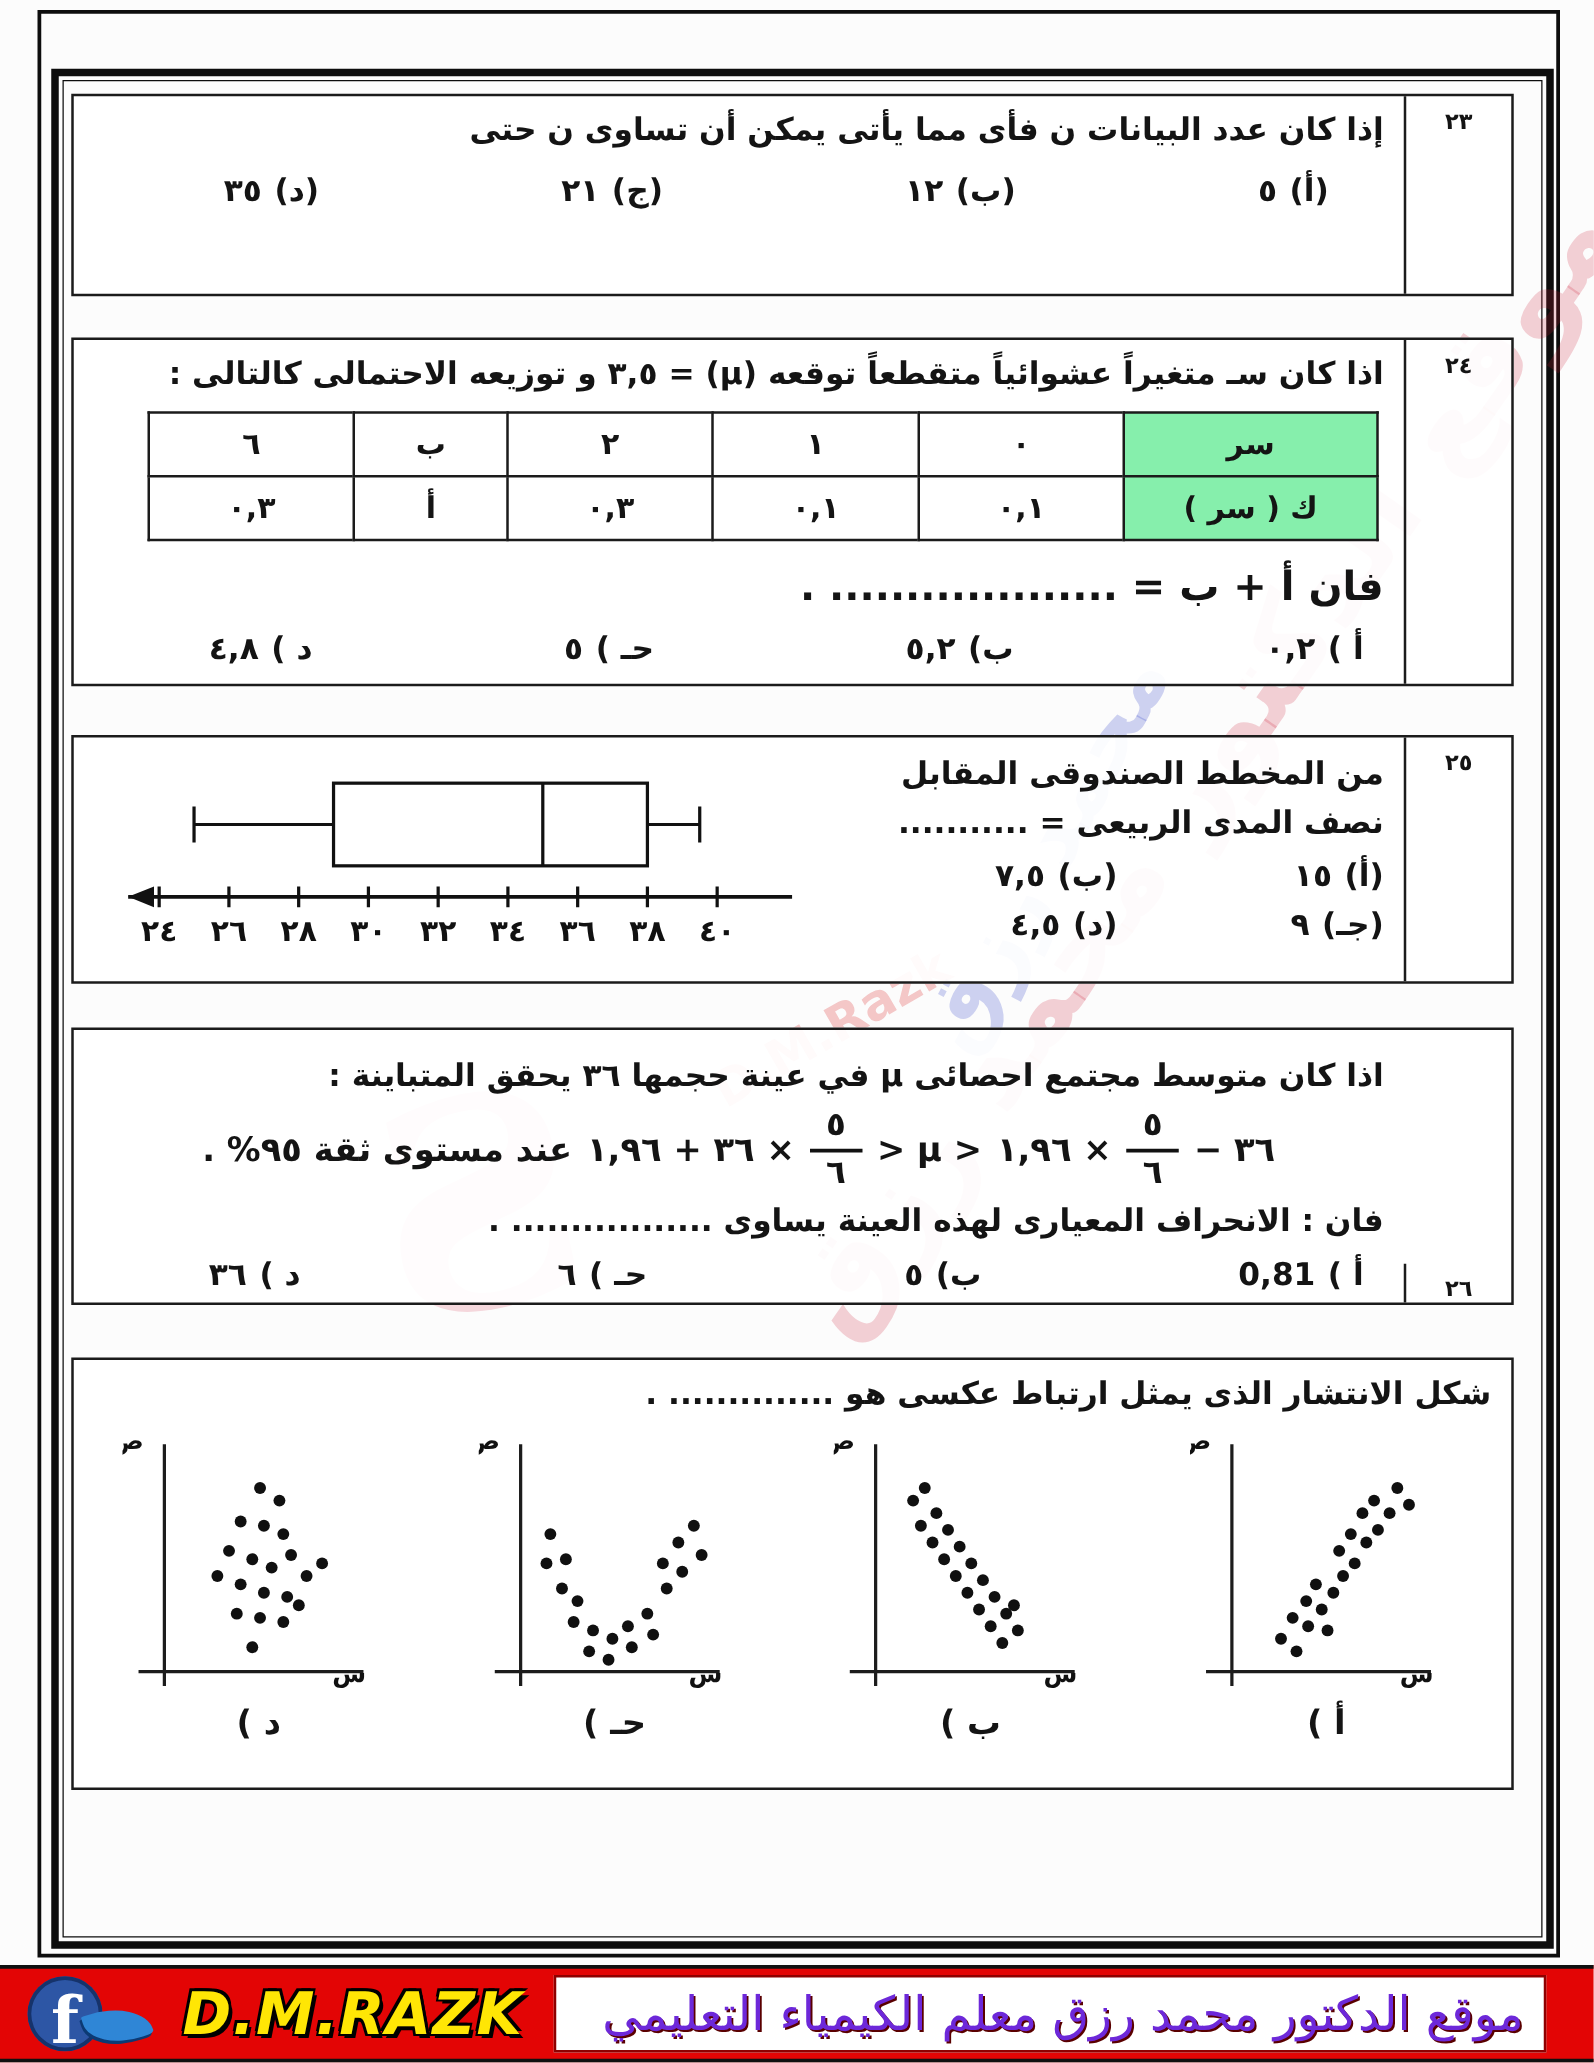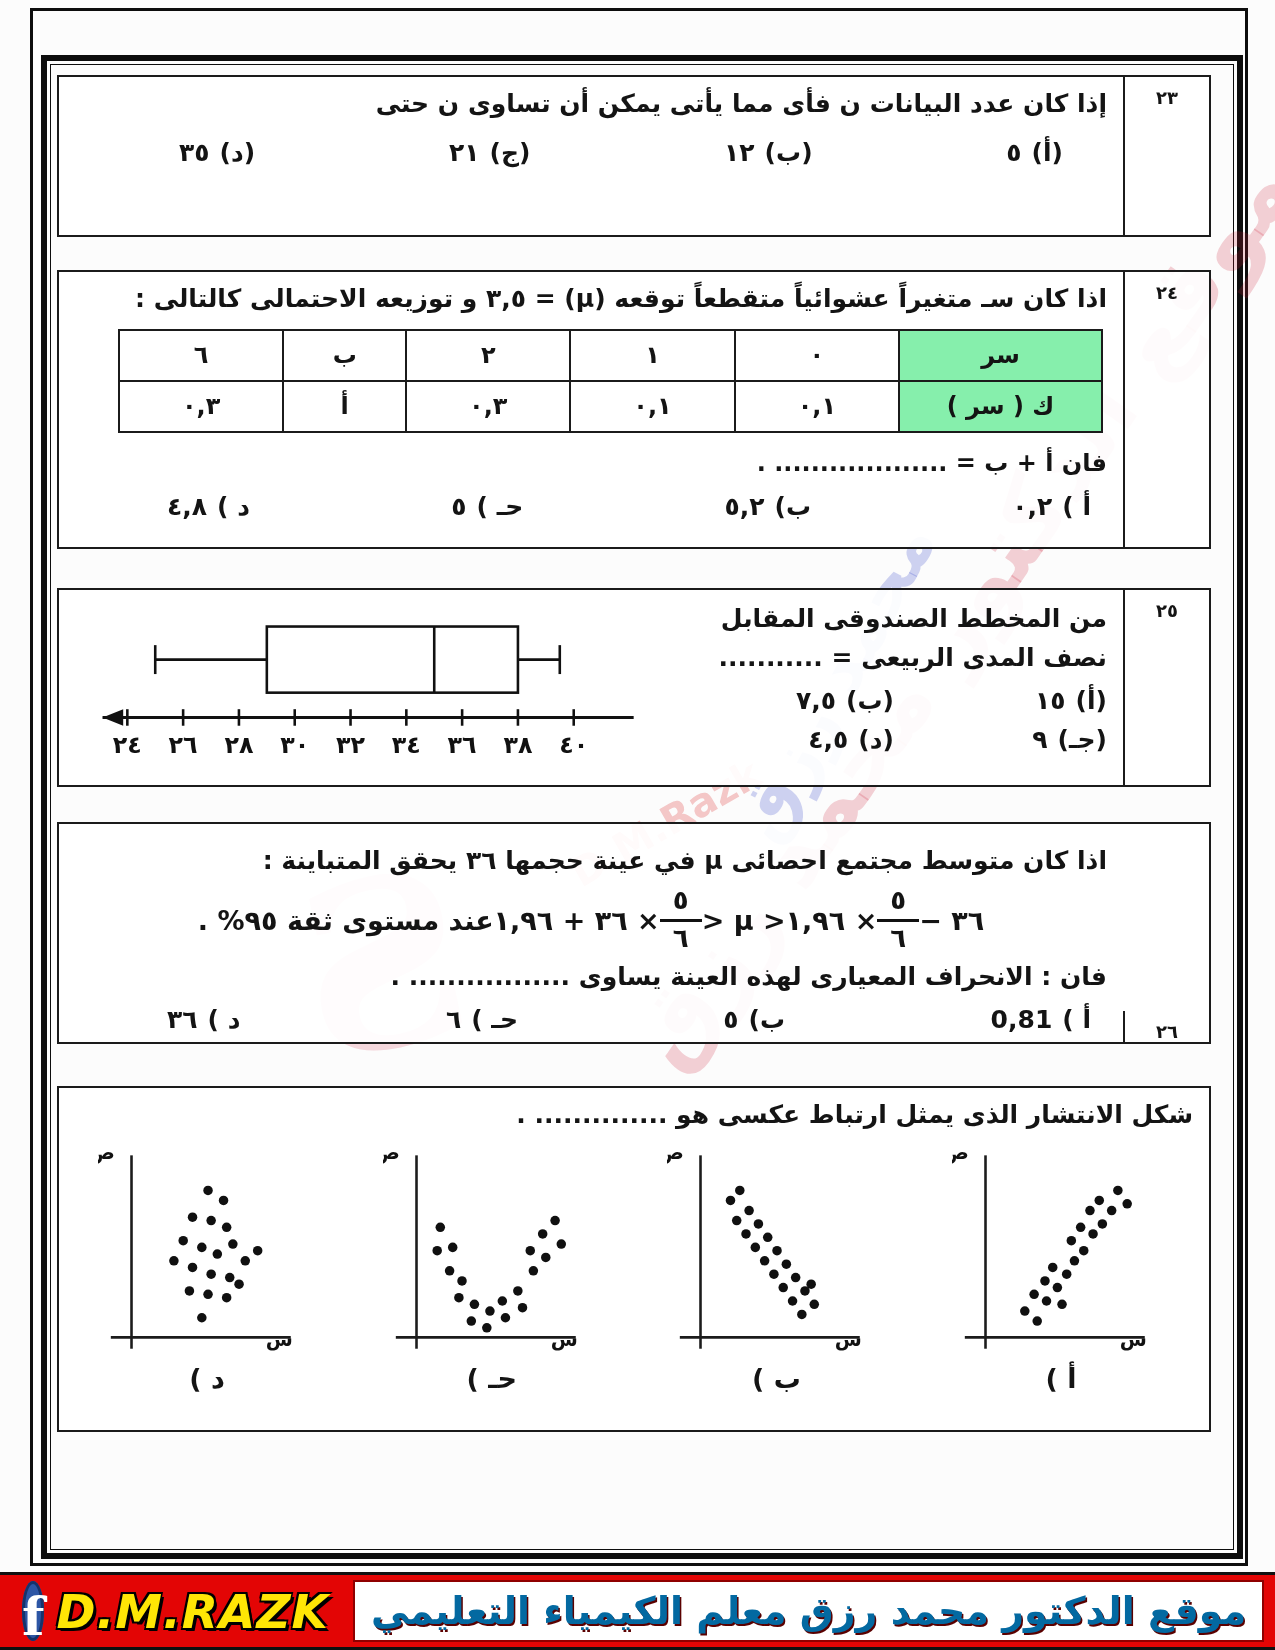--- a/index.html
+++ b/index.html
@@ -23,39 +23,39 @@
   .qnum{width:84px;border-left:2px solid #1b1b1b;text-align:center;font-weight:bold;font-size:18px;padding-top:10px;letter-spacing:2px;}
   .ar{direction:rtl;text-align:right;font-weight:bold;}
   .qtext{font-size:25px;line-height:1.55;}
   .optrow{direction:rtl;display:flex;justify-content:space-between;align-items:center;font-size:25px;font-weight:bold;}
   .opt{display:flex;gap:10px;direction:rtl;}
   
   .ptable{direction:rtl;border-collapse:collapse;width:985px;margin:10px 4px 0 auto;}
   .ptable td{border:2.5px solid #1b1b1b;height:49px;text-align:center;font-weight:bold;font-size:24px;padding:0 8px;}
   .ptable td.shade{background:#86efac;width:185px;}
   
-  .mathrow{direction:ltr;display:flex;justify-content:center;align-items:center;font-size:27px;font-weight:bold;margin:6px 0 2px;}
+  .mathrow{direction:ltr;display:flex;justify-content:center;align-items:center;gap:12px;font-size:27px;font-weight:bold;margin:6px 0 2px;}
   .frac{display:inline-flex;flex-direction:column;align-items:center;font-size:26px;line-height:1.15;}
   .frac .top{border-bottom:3px solid #111;padding:0 13px 3px;}
   .frac .bot{padding-top:2px;}
   
   .plots{direction:rtl;display:flex;justify-content:space-between;margin-top:10px;padding:0 6px;}
   .plot-slot{width:252px;display:flex;flex-direction:column;align-items:center;}
   .plot-label{direction:ltr;font-size:27px;font-weight:bold;margin-top:6px;}
   svg text{font-family:"DejaVu Sans",sans-serif;}
   
   .banner{position:absolute;left:0;top:1572px;width:1275px;height:78px;background:#e30505;
     border-top:3px solid #101010;border-bottom:3px solid #101010;display:flex;align-items:center;z-index:3;box-sizing:border-box;}
   .fb-badge{width:60px;height:60px;border-radius:50%;background:#2d56a5;margin-left:22px;display:flex;align-items:flex-end;justify-content:center;box-shadow:0 0 0 3px #16336b inset;}
   .fb-f{color:#fff;font-family:"DejaVu Serif",serif;font-weight:bold;font-size:52px;line-height:.92;}
   .quill{width:52px;height:30px;background:#2f86d6;border-radius:4% 100% 10% 90%;transform:rotate(-18deg);margin-left:-14px;margin-top:18px;box-shadow:-2px 2px 0 #0c3a74;}
   .brand{color:#ffe605;font-size:47px;font-weight:bold;font-style:italic;margin-left:26px;letter-spacing:1px;
     text-shadow:3px 3px 0 #000,-2px 2px 0 #000,2px -2px 0 #000,-2px -2px 0 #000;white-space:nowrap;}
   .banner-white{flex:1;align-self:stretch;background:#fff;margin:5px 38px 5px 24px;display:flex;align-items:center;justify-content:flex-end;padding:0 16px;border:2px solid #8f0000;box-sizing:border-box;}
-  .banner-ar{direction:rtl;color:#0369a1;font-size:38px;font-weight:bold;text-shadow:1.5px 1.5px 0 #5a0000;white-space:nowrap;}
+  .banner-ar{direction:rtl;color:#6d28d9;font-size:38px;font-weight:normal;text-shadow:1.5px 1.5px 0 #5a0000;white-space:nowrap;}
 </style>
 </head>
 <body>
 
 <div class="frame-outer"></div>
 <div class="frame-inner"></div>
 
 <div class="wm wm-red">موقع الدكتور محمد رزق</div>
 <div class="wm wm-blue">محمد رزق</div>
 <div class="wm wm-red2">D.M.Razk</div>
@@ -102,21 +102,21 @@
       <tr>
         <td class="shade">ك ( سر )</td>
         <td>٠,١</td>
         <td>٠,١</td>
         <td>٠,٣</td>
         <td>أ</td>
         <td>٠,٣</td>
       </tr>
     </tbody>
       </table>
-    <div class="ar qtext" style="margin-top:12px;font-size:24px;">فان أ + ب = ................... .</div>
+    <div class="ar qtext" style="margin-top:12px;font-size:32px;">فان أ + ب = ................... .</div>
     <div class="optrow" style="margin-top:10px;padding:0 16px 0 92px;">
       <span class="opt">
           <span>أ )</span>
           <span>٠,٢</span>
         </span>
       <span class="opt">
           <span>ب)</span>
           <span>٥,٢</span>
         </span>
       <span class="opt">

